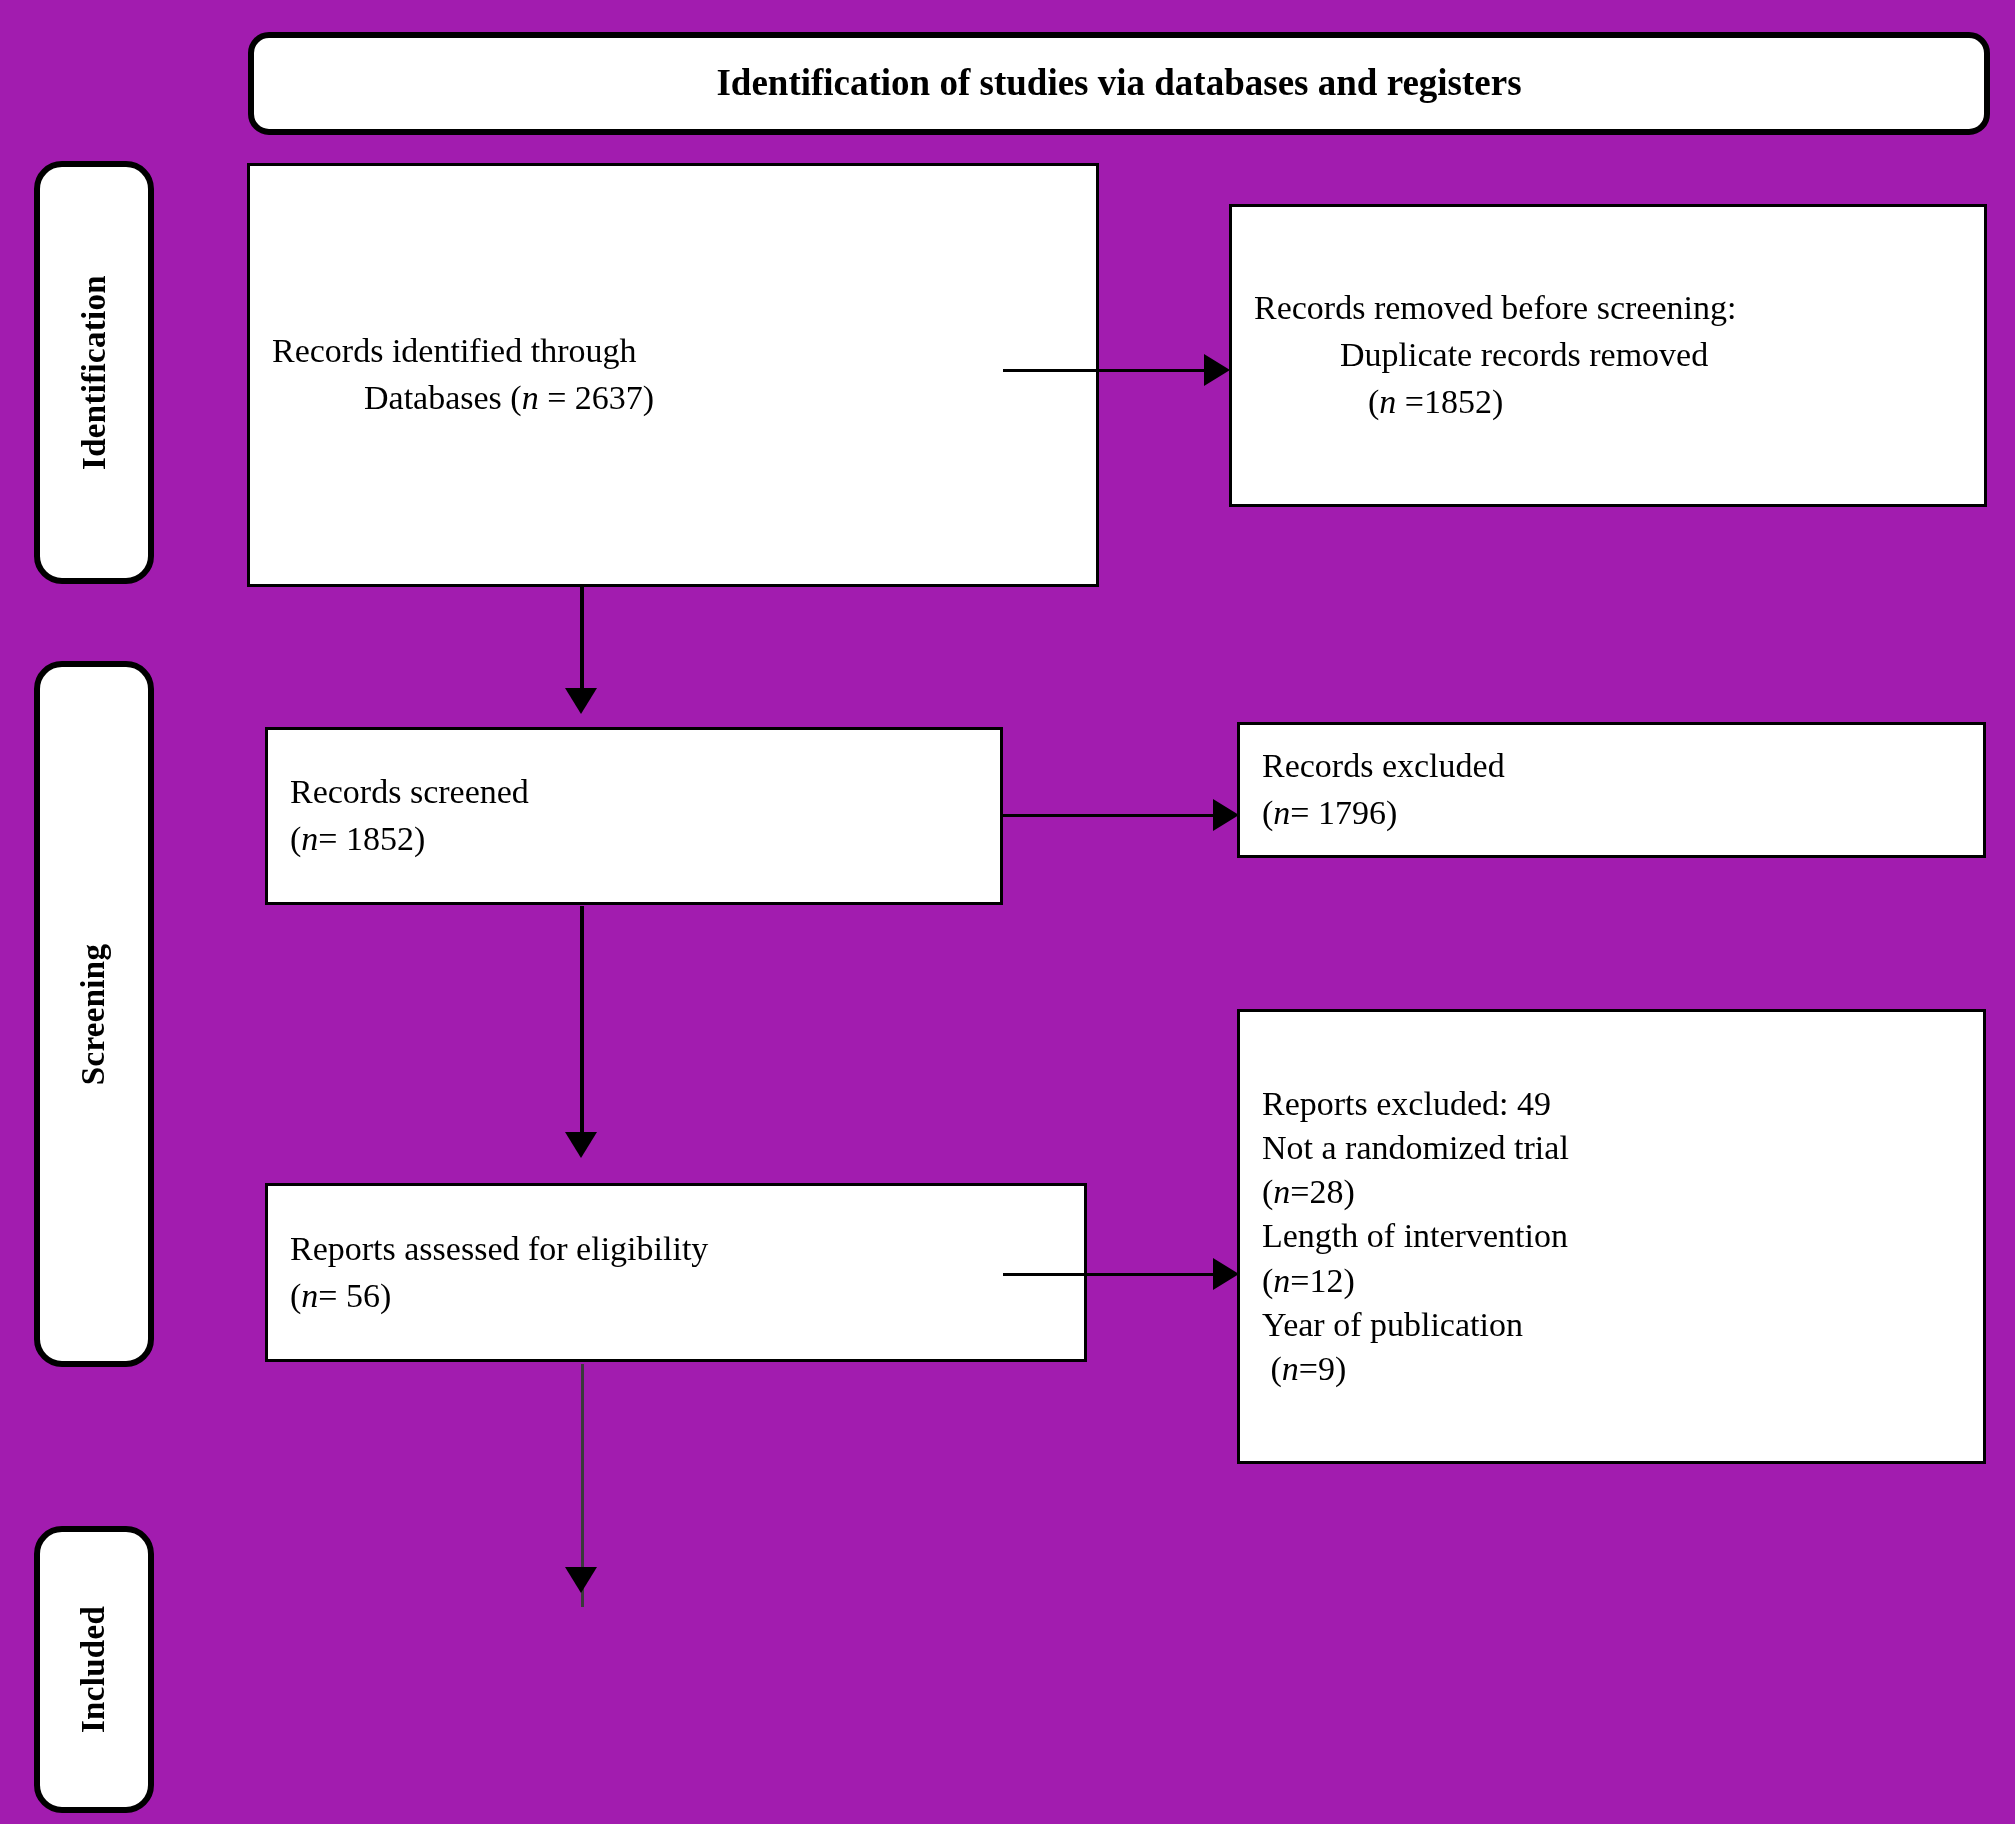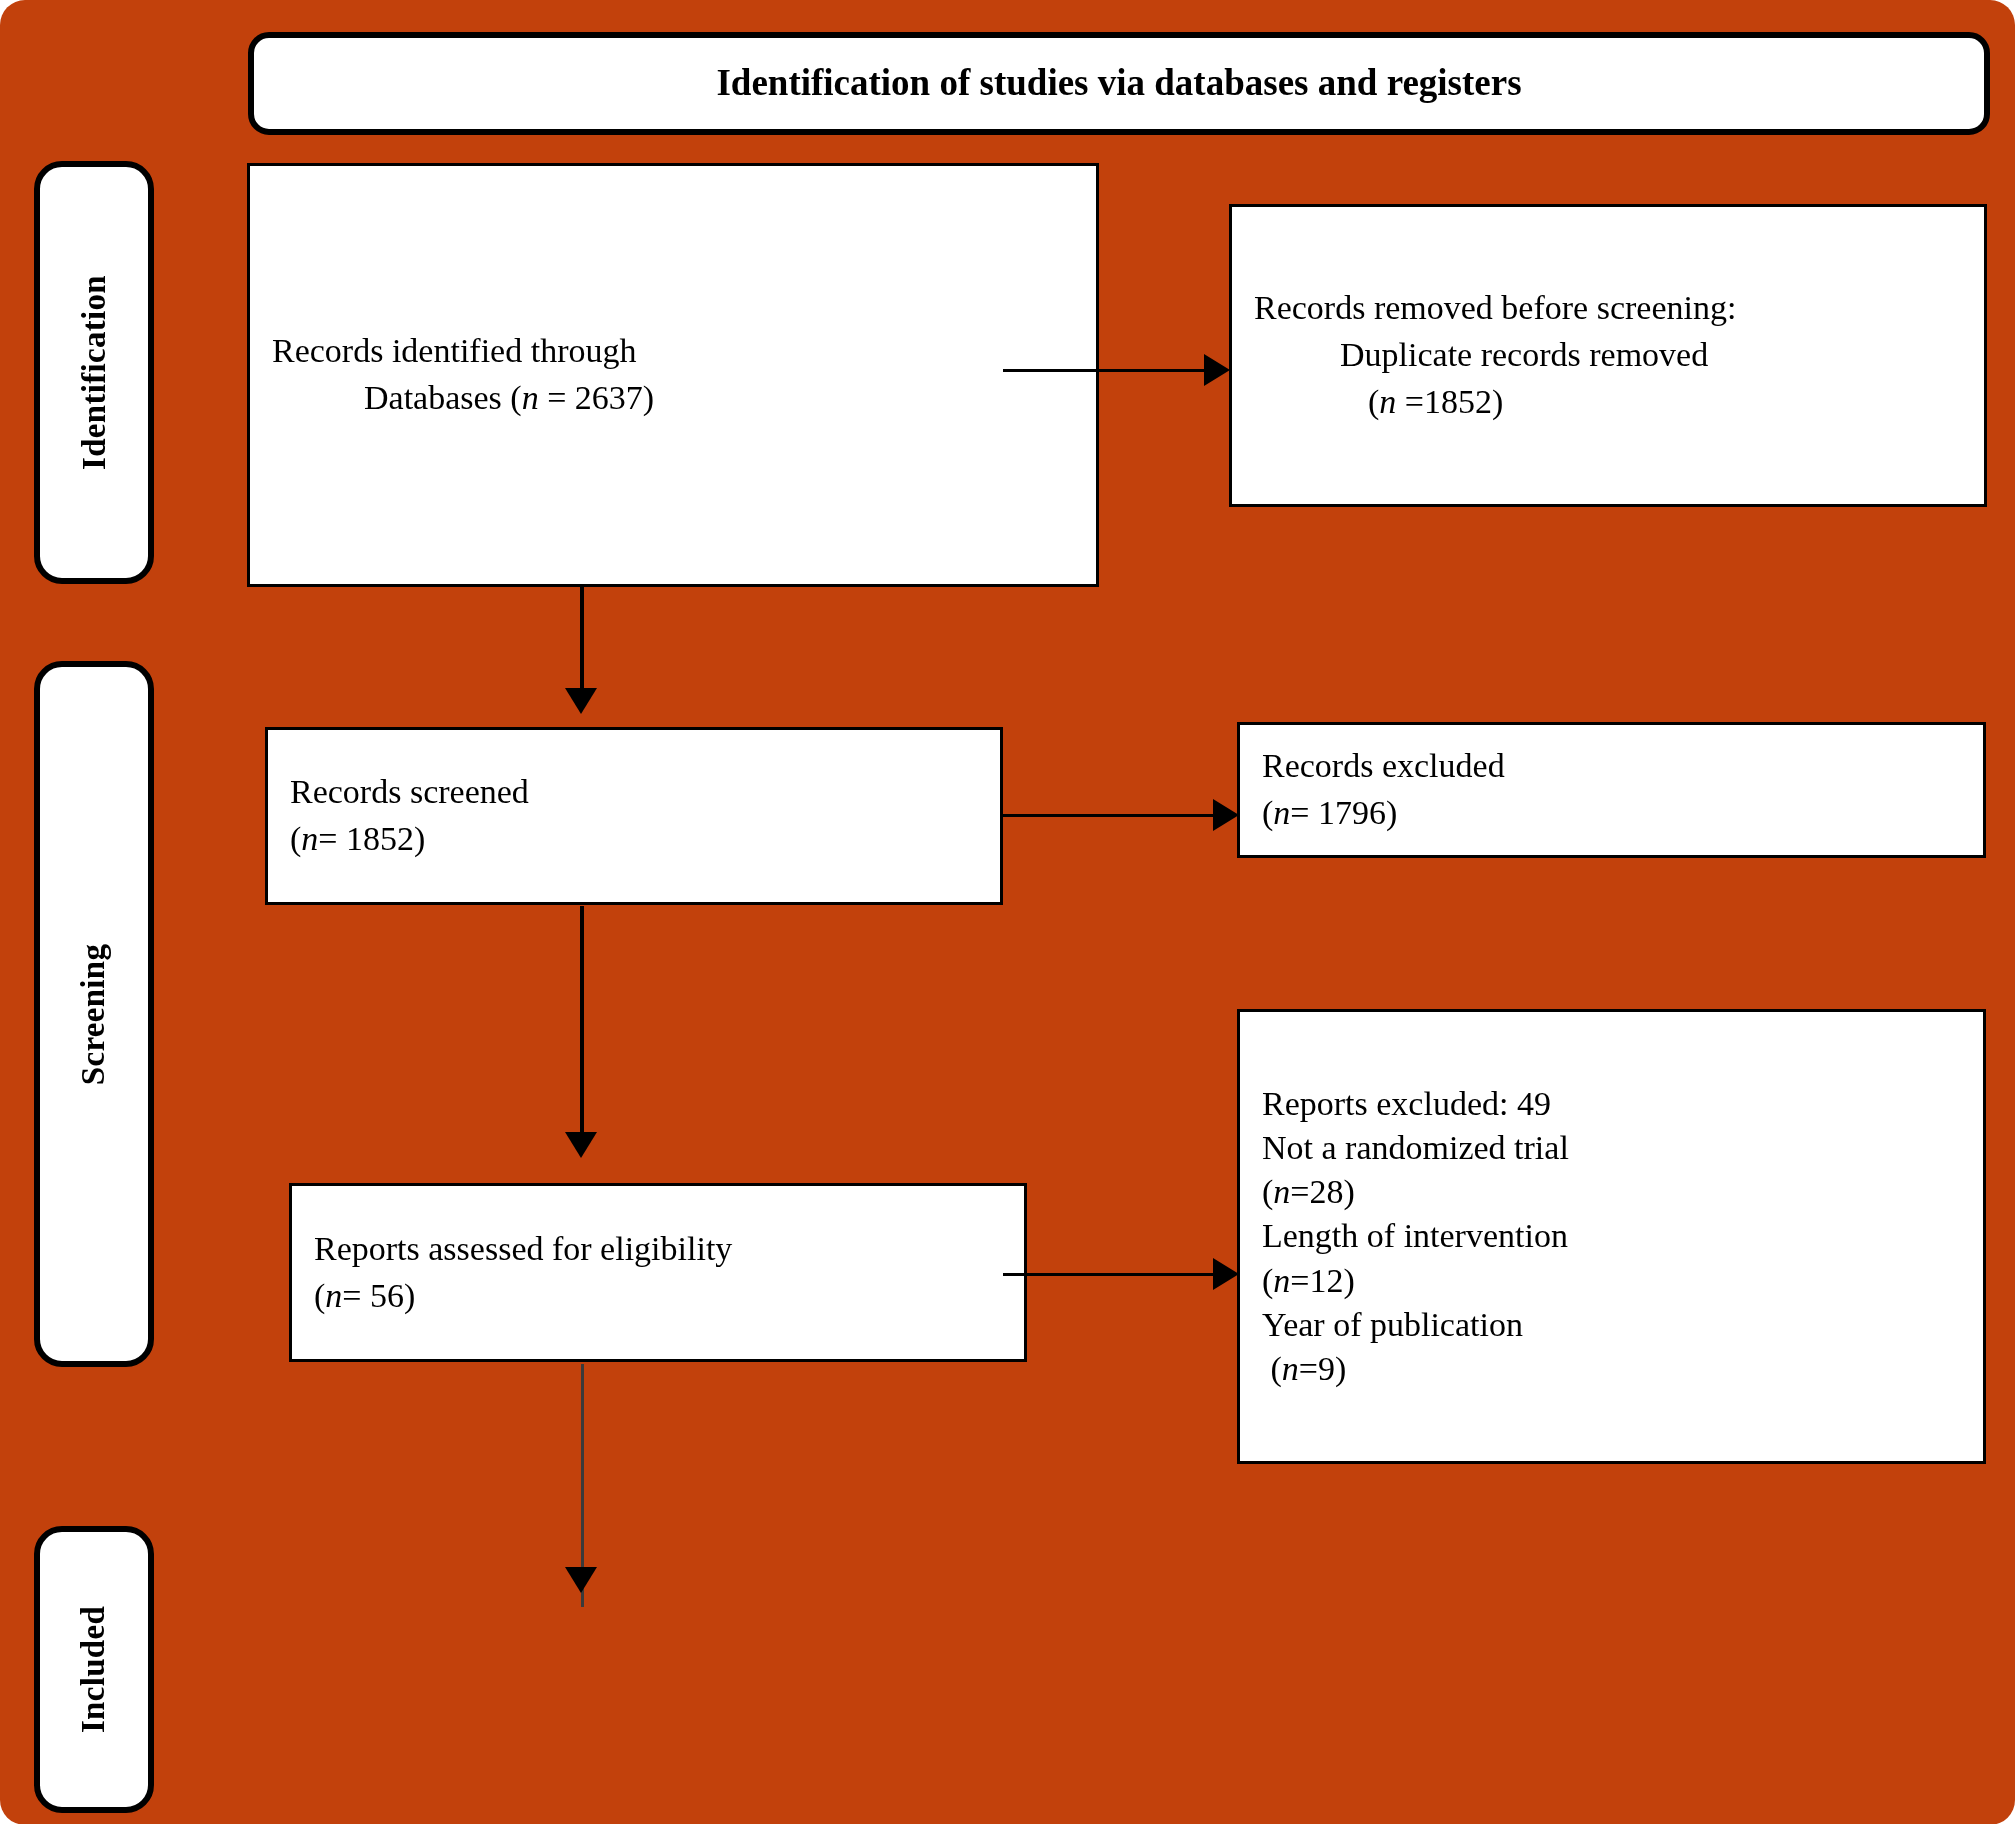--- a/index.html
+++ b/index.html
@@ -4,24 +4,23 @@
 <style>
   html, body {
     margin: 0;
     padding: 0;
     background: #ffffff;
   }
   #canvas {
     position: relative;
     width: 2015px;
     height: 1825px;
-    background: #c2410c;
+    background: #a21caf;
     font-family: "Liberation Serif", "DejaVu Serif", serif;
     overflow: hidden;
-    border-radius: 25px;
   }
 
   
   .stage-pill {
     position: absolute;
     box-sizing: border-box;
     background: #ffffff;
     border: 6.7px solid #000000;
     border-radius: 28px;
     display: flex;
@@ -168,21 +167,21 @@
     <div class="node-line">Records excluded</div>
     <div class="node-line"><span>(</span><i>n</i><span>= 1796)</span></div>
   </div>
 
   <div class="conn-h" style="left:1003px; top:814px; width:213px;"></div>
   <div class="arrow-right" style="left:1213px; top:799px;"></div>
 
   <div class="conn-v" style="left:580px; top:906px; width:3.7px; height:228px;"></div>
   <div class="arrow-down" style="left:565px; top:1132px;"></div>
 
-  <div class="node-box pad" style="left:265px; top:1183px; width:738px; height:179px;margin-left:24px;">
+  <div class="node-box pad" style="left:265px; top:1183px; width:822px; height:179px;">
     <div class="node-line">Reports assessed for eligibility</div>
     <div class="node-line"><span>(</span><i>n</i><span>= 56)</span></div>
   </div>
 
   <div class="node-box pad" style="left:1237px; top:1009px; width:749px; height:455px;">
     <div class="node-line tight">Reports excluded: 49</div>
     <div class="node-line tight">Not a randomized trial</div>
     <div class="node-line tight"><span>(</span><i>n</i><span>=28)</span></div>
     <div class="node-line tight">Length of intervention</div>
     <div class="node-line tight"><span>(</span><i>n</i><span>=12)</span></div>

